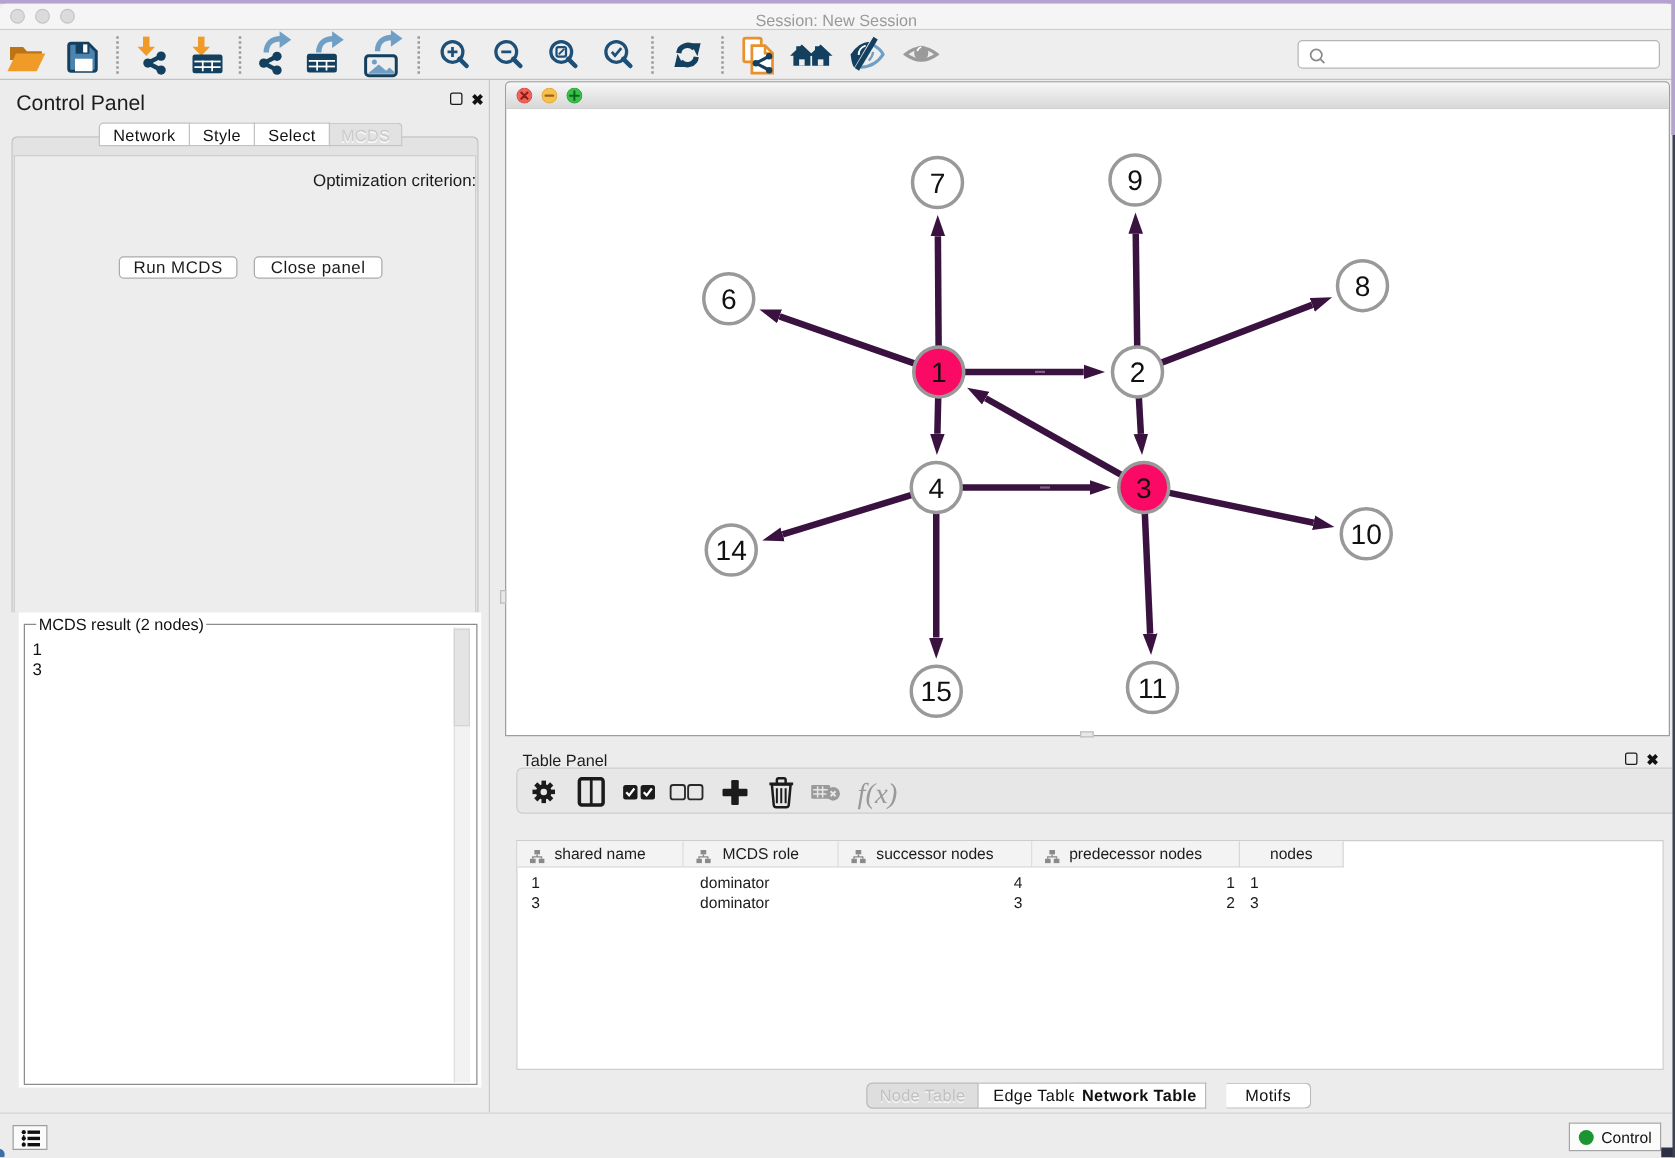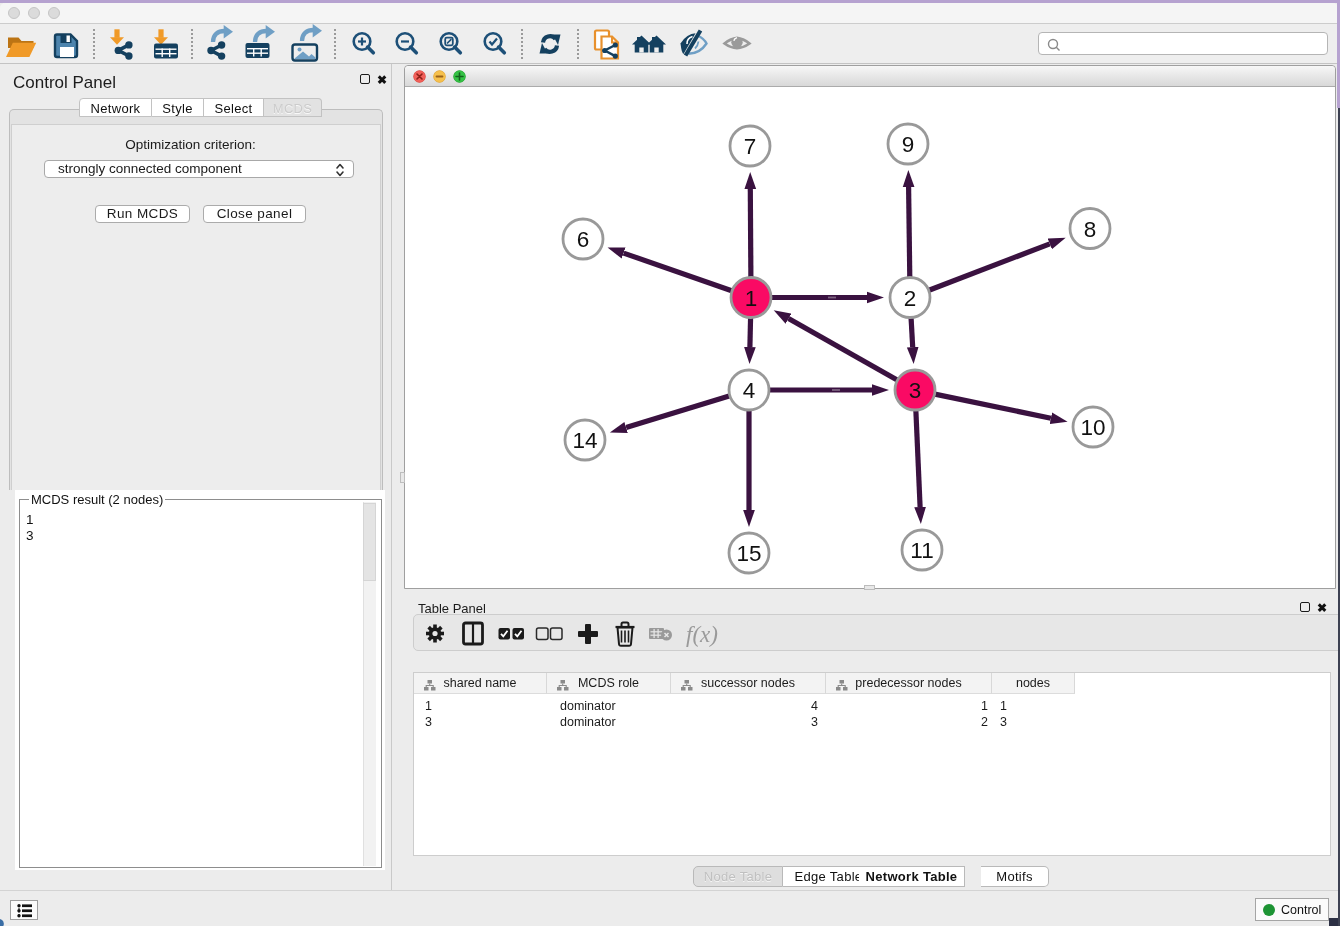--- a/index.html
+++ b/index.html
@@ -30,21 +30,21 @@
 
 
 .cp-tab { position:absolute; top:34px; height:19px; font-size:13px; letter-spacing:0.3px; text-align:center; line-height:19px; background:#ffffff; border:1px solid #c2c2c2; color:#111; }
 #tab-network { left:79px; width:73px; border-radius:4px 0 0 0; }
 #tab-style { left:152px; width:52px; border-left:none; }
 #tab-select { left:204px; width:60px; border-left:none; }
 #tab-mcds { left:264px; width:58px; border-radius:0 4px 0 0; background:#e2e2e2; color:#cbcbcb; text-shadow:0 1px 0 #f8f8f8; border-left:none; }
 
 #cp-outer { position:absolute; left:9px; top:45px; width:374px; height:381px; background:#e3e3e3; border:1px solid #bdbdbd; border-radius:5px 5px 0 0; border-bottom:none;}
 #cp-inner { position:absolute; left:11px; top:60px; width:370px; height:366px; background:#ededed; border:1px solid #cfcfcf; border-bottom:none; }
-#opt-label { position:absolute; left:0; top:73px; width:381px; text-align:center; font-size:13.5px; color:#1a1a1a; }
+#opt-label { position:absolute; left:0; top:73px; width:381px; text-align:right; font-size:13.5px; color:#1a1a1a; }
 #dropdown { position:absolute; left:44px; top:96px; width:310px; height:18px; background:#ffffff; border:1px solid #a8a8a8; border-radius:4px; font-size:13.5px; color:#1a1a1a; line-height:16px; padding-left:13px; }
 .btn { position:absolute; top:129px; height:18px; background:#ffffff; border:1px solid #ababab; border-radius:4px; font-size:13.5px; color:#1a1a1a; text-align:center; line-height:16px; letter-spacing:0.4px;margin-top:12px; }
 #btn-run { left:95px; width:95px; }
 #btn-close { left:203px; width:103px; }
 
 #result-wrap { position:absolute; left:15px; top:426px; width:370px; height:380px; background:#ffffff; }
 #result-fieldset { position:absolute; left:4px; top:9px; width:363px; height:369px; border:1px solid #8d8d8d; }
 #result-label { position:absolute; left:9px; top:-8px; background:#ffffff; font-size:13px; color:#111; padding:0 2px; }
 #result-text { position:absolute; left:6px; top:12px; font-size:13.5px; color:#111; line-height:16px; }
 #result-scroll { position:absolute; right:5px; top:2px; width:13px; height:364px; background:#f2f2f2; border-left:1px solid #e0e0e0;}
@@ -78,20 +78,21 @@
 #memory-dot { position:absolute; left:7px; top:5px; width:12px; height:12px; border-radius:50%; background:#1d9434; }
 #memory-label { position:absolute; left:25px; top:4px; }
 </style>
 </head>
 <body>
 <div class="abs" id="purple-top"></div>
 <div class="abs" id="titlebar">
   <div class="tl-circle" style="left:8px;"></div>
   <div class="tl-circle" style="left:28px;"></div>
   <div class="tl-circle" style="left:48px;"></div>
+  <div id="title-text">Session: New Session</div>
 </div>
 
 <div class="abs" id="toolbar">
 
   <svg width="770" height="40" style="position:absolute;left:0;top:0;" viewBox="0 0 770 40">
       <path d="M8,13.5 L18.5,13.5 L21.5,17 L33.5,17 L33.5,24 L8,24 Z" fill="#bc7414"></path>
 <path d="M6,33 L12.8,18.8 L36.2,18.8 L29.4,33 Z" fill="#f09a28"></path>
 <path d="M57,10.5 h13.5 l6.5,6.5 v14 a2,2 0 0 1 -2,2 h-18 a2,2 0 0 1 -2,-2 v-18.5 a2,2 0 0 1 2,-2 z" fill="#4d84ad" stroke="#14405f" stroke-width="2.4"></path>
 <rect x="60.5" y="10.5" width="11" height="8.5" fill="#14405f"></rect>
 <rect x="66.5" y="11.5" width="3.4" height="6.5" fill="#fff"></rect>
@@ -187,26 +188,20 @@
   <div id="cp-title">Control Panel</div>
   <div class="float-icon" style="left:360px; top:10px;"></div>
   <div class="close-x" style="left:377px; top:11px;">✖</div>
   <div id="cp-outer"></div>
   <div id="cp-inner"></div>
   <div class="cp-tab" id="tab-network">Network</div>
   <div class="cp-tab" id="tab-style">Style</div>
   <div class="cp-tab" id="tab-select">Select</div>
   <div class="cp-tab" id="tab-mcds">MCDS</div>
   <div id="opt-label">Optimization criterion:</div>
-  <div id="dropdown">strongly connected component
-    <svg width="10" height="14" style="position:absolute;right:8px;top:2px;" viewBox="0 0 10 14">
-      <path d="M2 5 L5 1.5 L8 5" fill="none" stroke="#333" stroke-width="1.6" stroke-linecap="round" stroke-linejoin="round"></path>
-      <path d="M2 9 L5 12.5 L8 9" fill="none" stroke="#333" stroke-width="1.6" stroke-linecap="round" stroke-linejoin="round"></path>
-    </svg>
-  </div>
   <div class="btn" id="btn-run">Run MCDS</div>
   <div class="btn" id="btn-close">Close panel</div>
   <div id="result-wrap">
     <div id="result-fieldset">
       <div id="result-label">MCDS result (2 nodes)</div>
       <div id="result-text">1<br>3</div>
       <div id="result-scroll"></div>
       <div id="result-thumb"></div>
     </div>
   </div>

